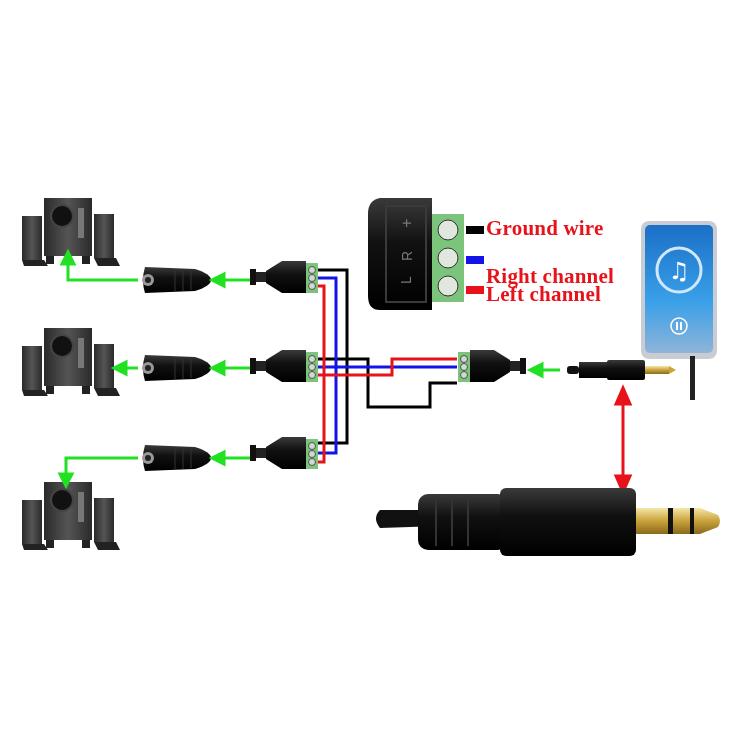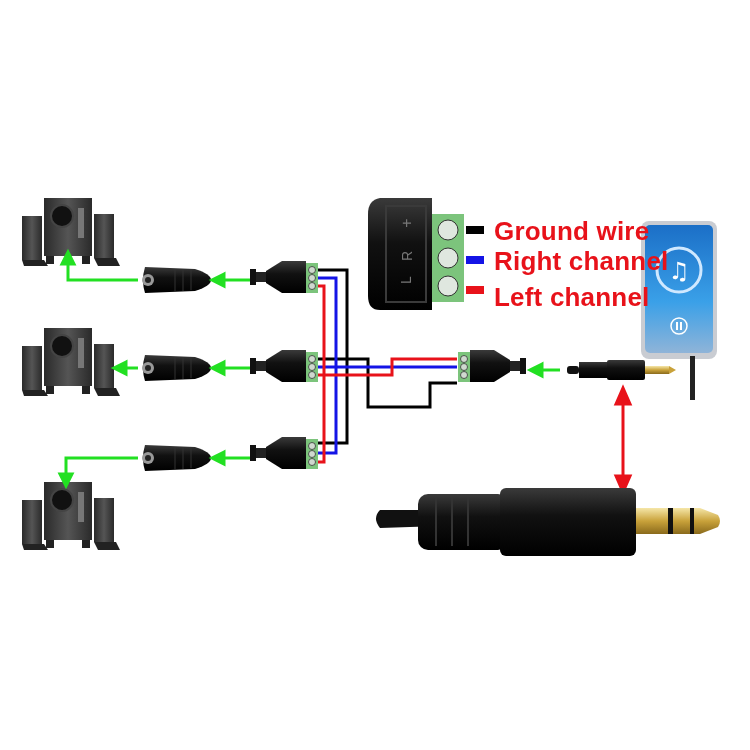--- a/index.html
+++ b/index.html
@@ -1,18 +1,18 @@
 <!DOCTYPE html>
 <html><head>
 <meta charset="utf-8">
 <style>
   html,body{margin:0;padding:0;background:#fff;}
   body{width:750px;height:750px;position:relative;overflow:hidden;font-family:"Liberation Sans",sans-serif;}
   .abs{position:absolute;}
-  .legend-label{position:absolute;color:#e8121a;font-weight:bold;font-size:26px;font-family:Liberation Sans, sans-serif;letter-spacing:0.2px;white-space:nowrap;margin-left:8px;}
+  .legend-label{position:absolute;color:#e8121a;font-weight:bold;font-size:21px;font-family:Liberation Serif, serif;letter-spacing:0.2px;white-space:nowrap;}
   .swatch{position:absolute;width:18px;height:8px;}
 </style>
 </head>
 <body>
 
 <svg class="abs" style="left:0;top:0" width="750" height="750" viewBox="0 0 750 750">
   <defs>
     <linearGradient id="spk" x1="0" x2="1">
       <stop offset="0" stop-color="#2a2a2a"></stop>
         <stop offset="0.5" stop-color="#555"></stop>
@@ -158,15 +158,15 @@
   </g>
 </svg>
 
 <div class="abs" style="left:402px;top:214px;color:#777;font-size:16px;transform:rotate(-90deg);">+</div>
 <div class="abs" style="left:402px;top:248px;color:#777;font-size:14px;transform:rotate(-90deg);">R</div>
 <div class="abs" style="left:402px;top:272px;color:#777;font-size:14px;transform:rotate(-90deg);">L</div>
 
 <div class="swatch" style="left:466px;top:226px;background:#000;"></div>
 <div class="legend-label" style="left:486px;top:216px;">Ground wire</div>
 <div class="swatch" style="left:466px;top:256px;background:#1414e6;"></div>
-<div class="legend-label" style="left:486px;top:246px;">Right channel</div>
+<div class="legend-label" style="left:486px;top:264px;">Right channel</div>
 <div class="swatch" style="left:466px;top:286px;background:#e8121a;"></div>
 <div class="legend-label" style="left:486px;top:282px;">Left channel</div>
 
 </body></html>

